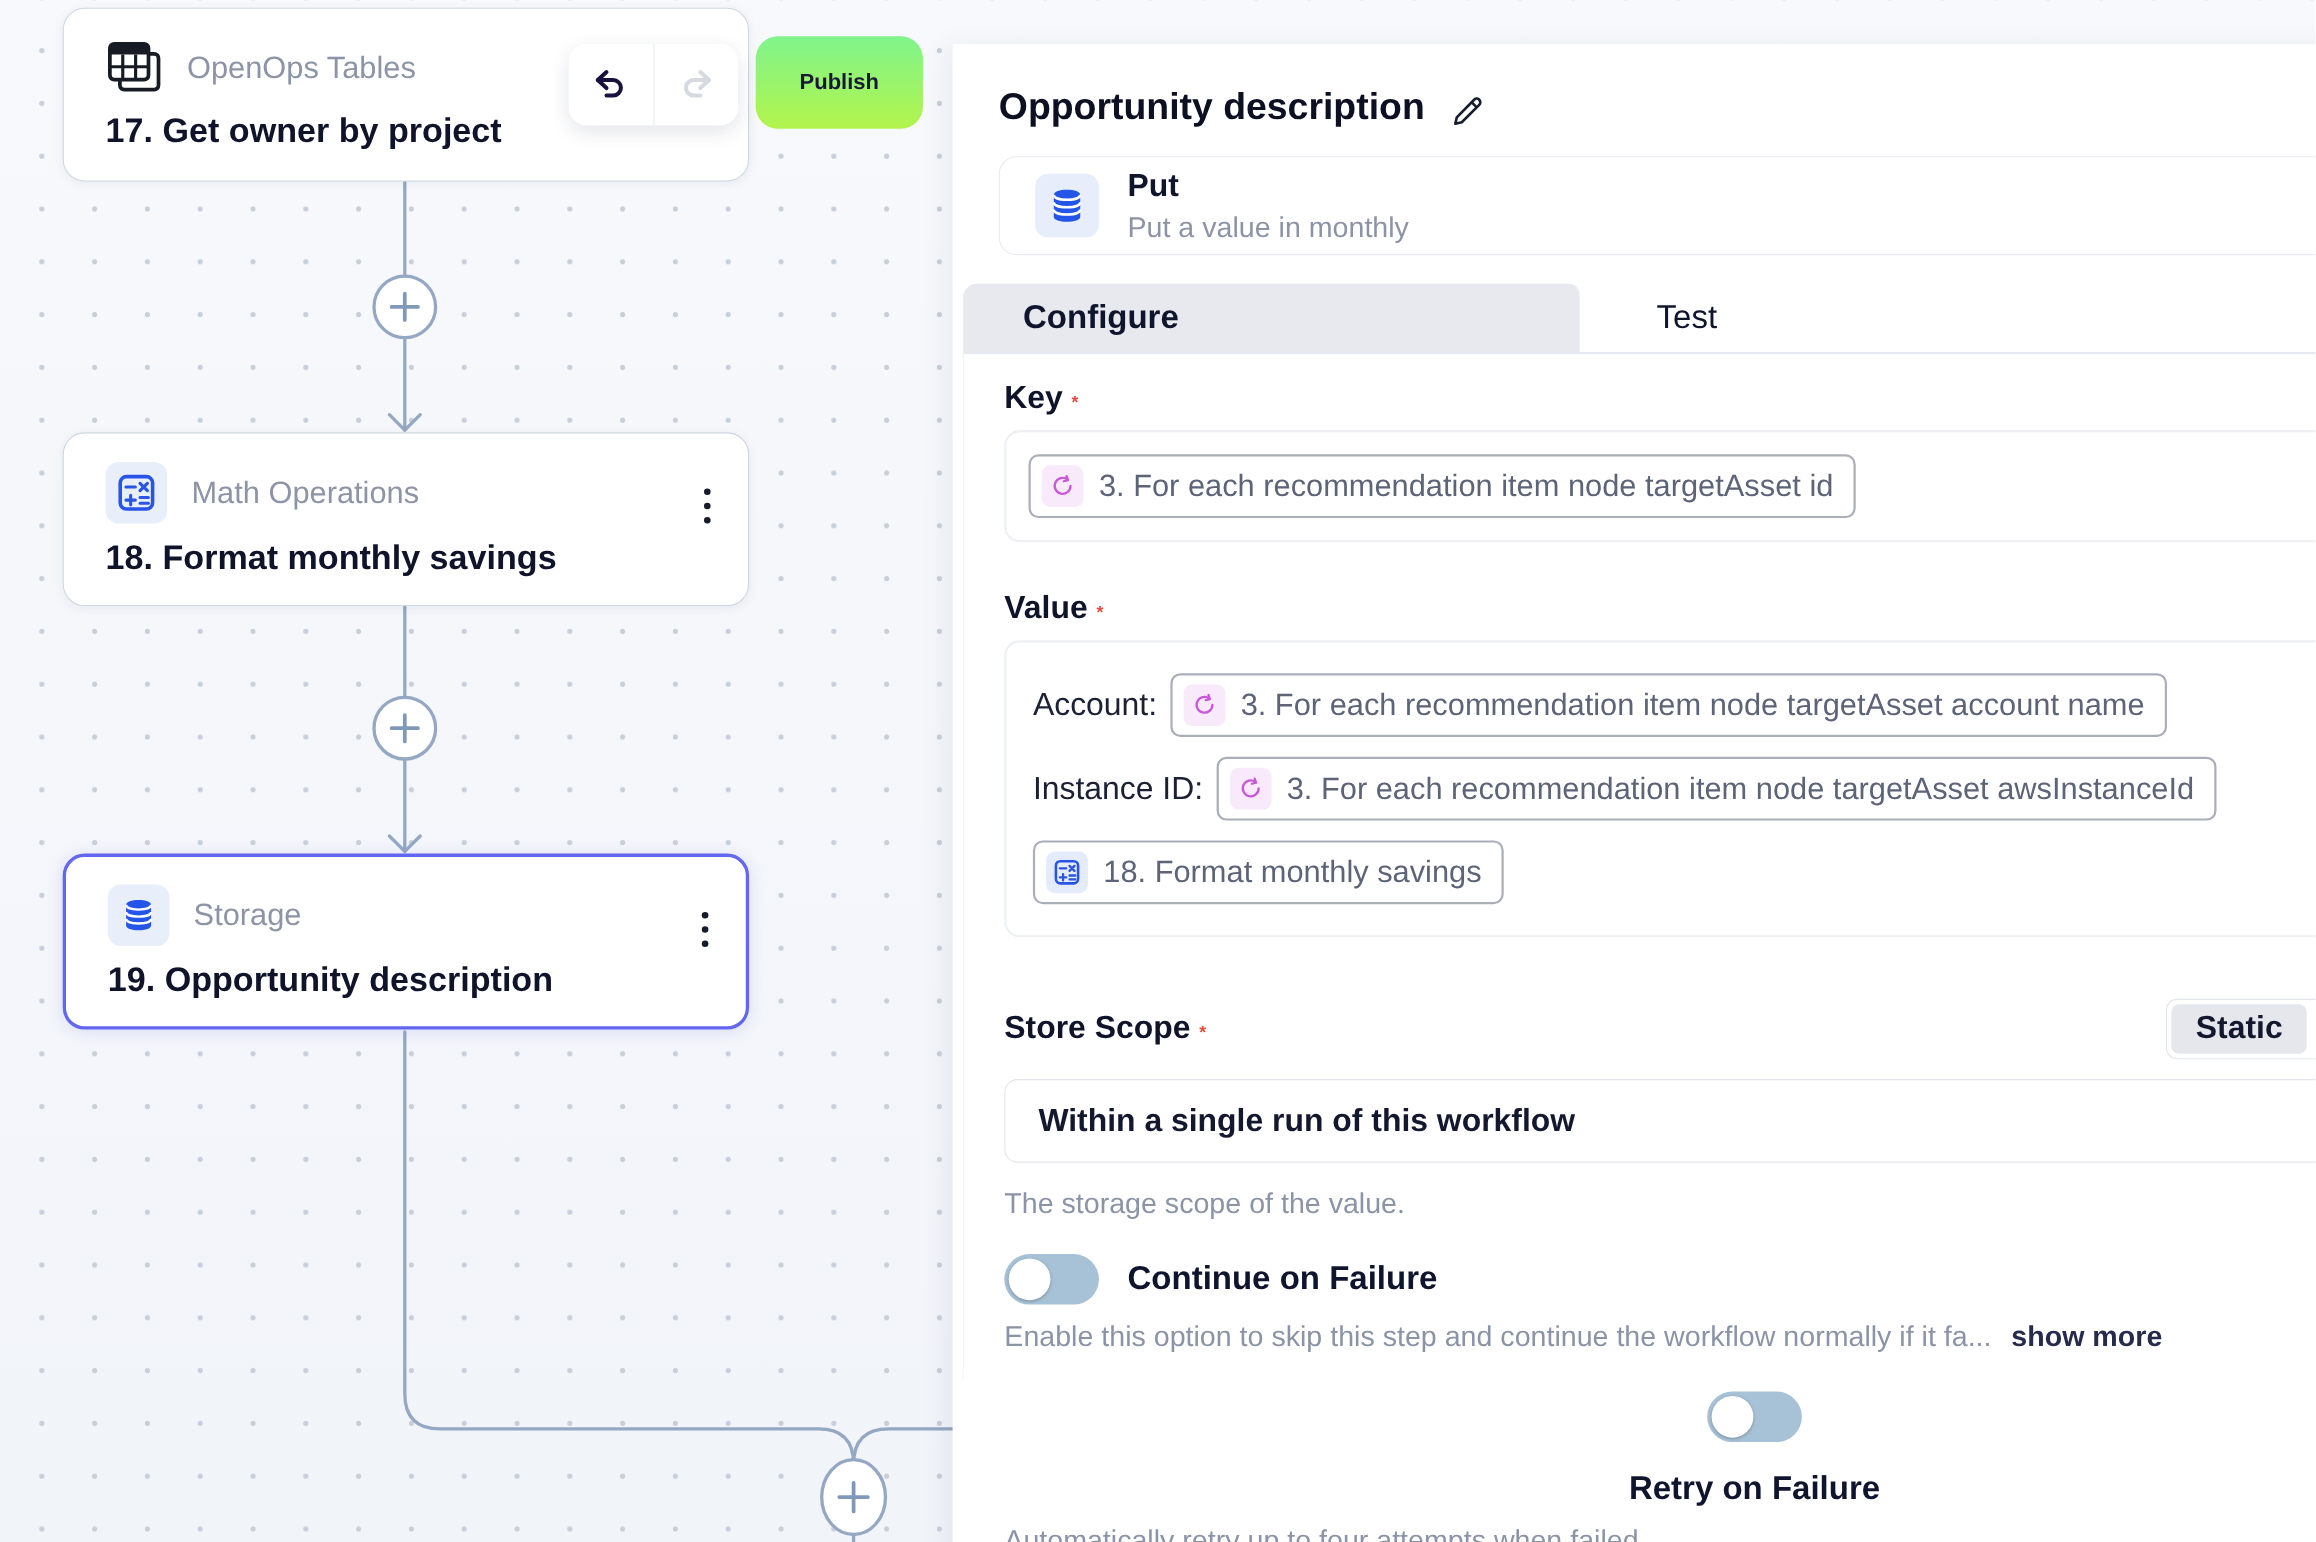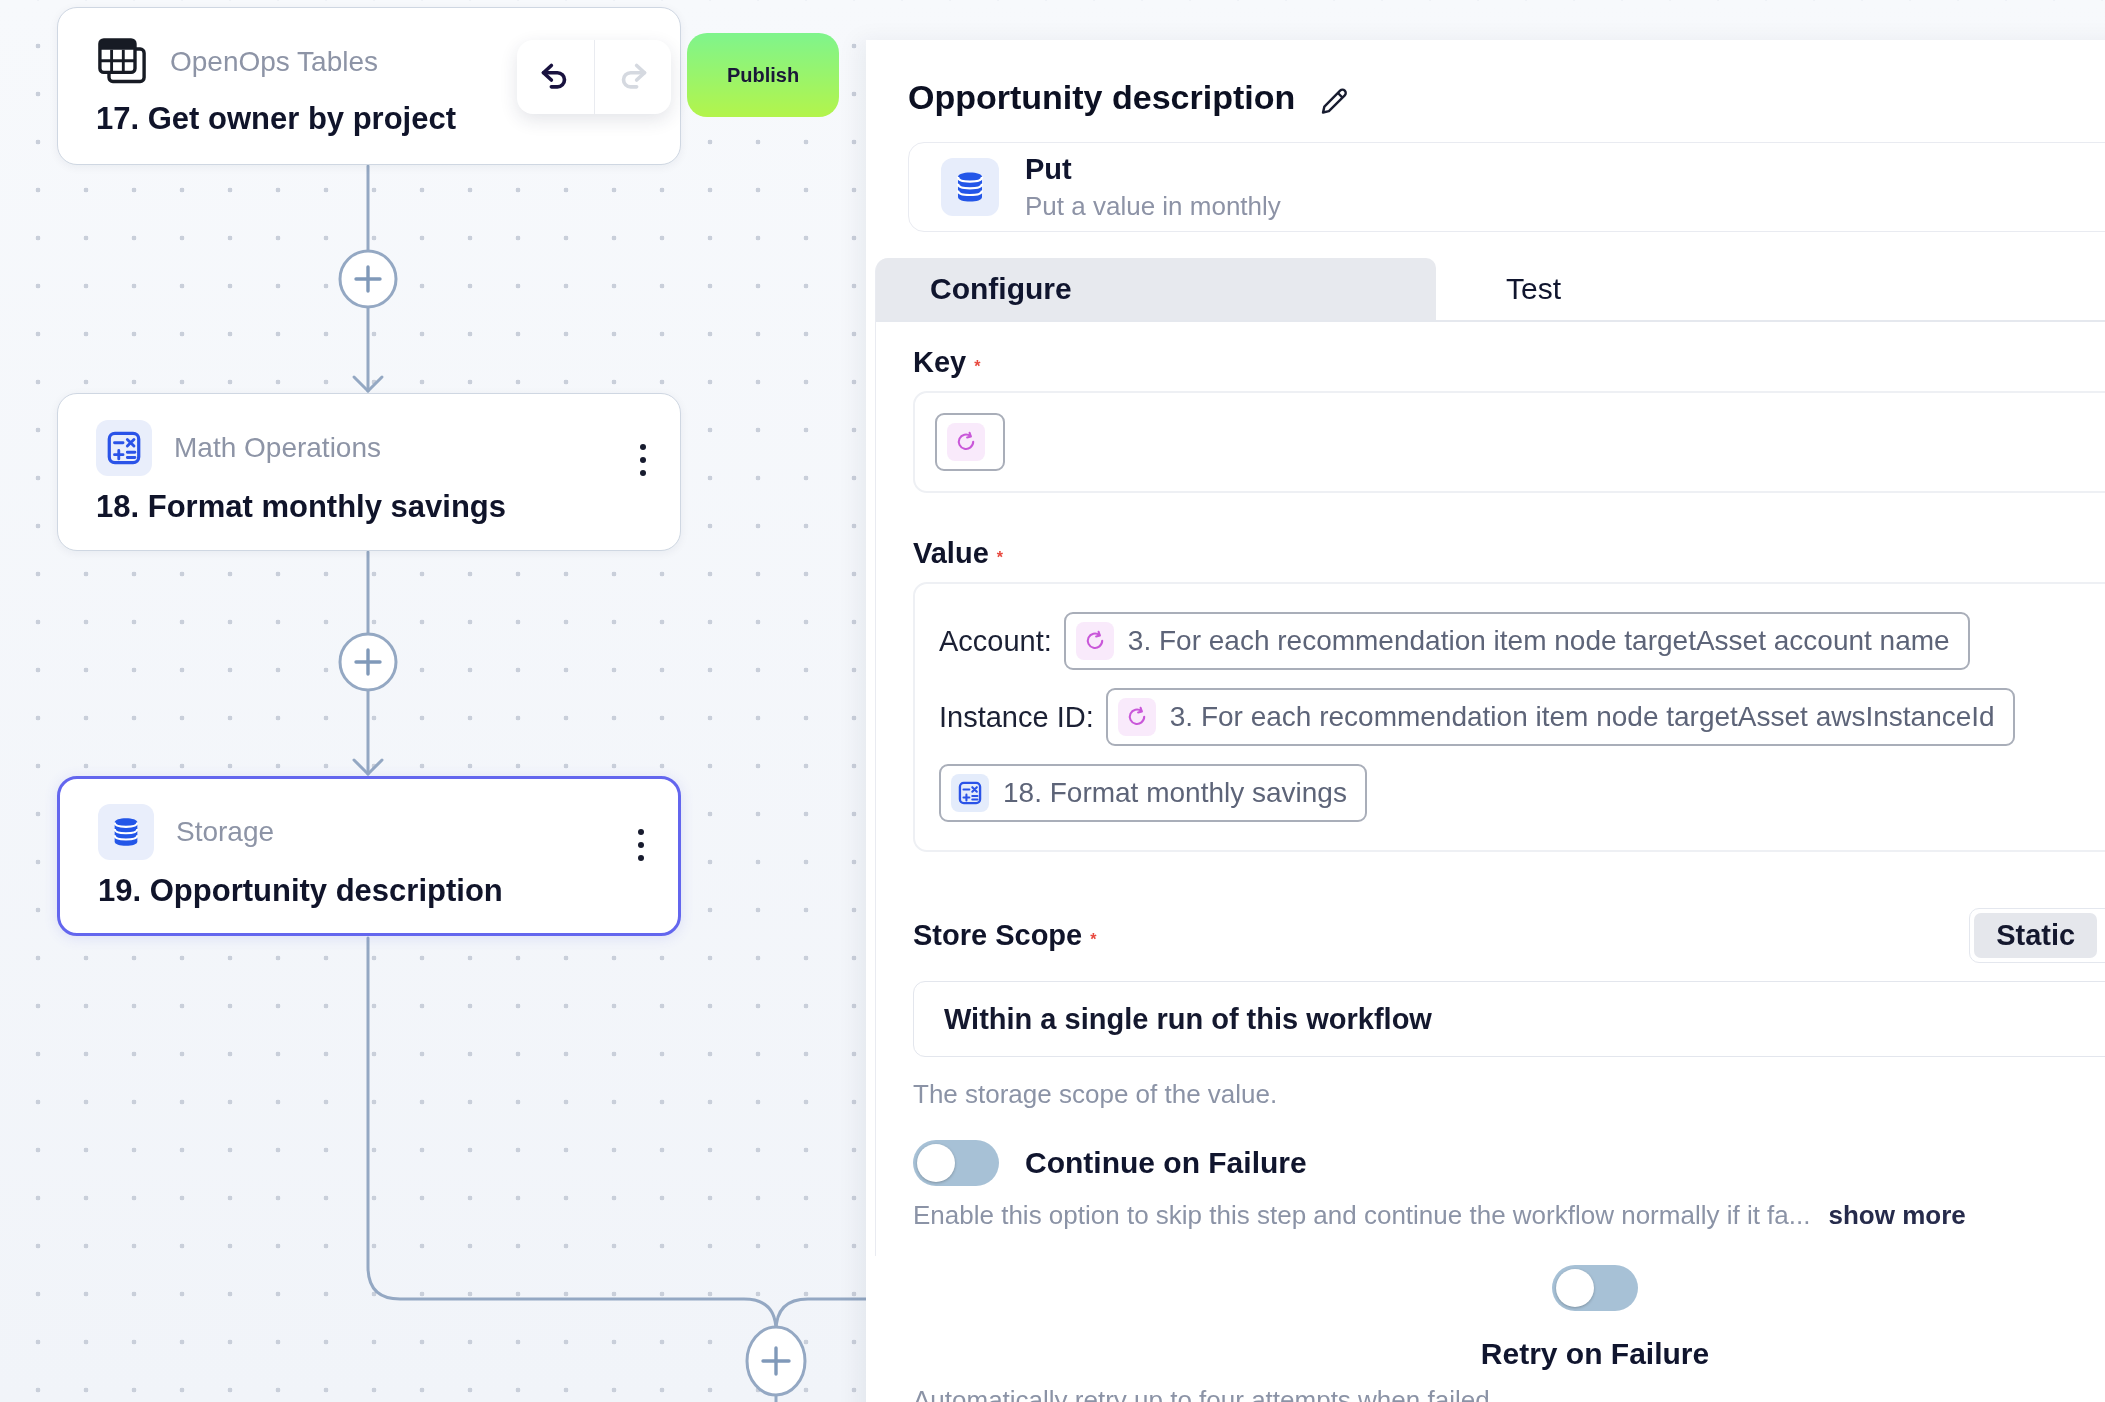--- a/index.html
+++ b/index.html
@@ -256,20 +256,21 @@
         <div>
           <span class="field-label">Key</span><span class="req">*</span>
           <div class="input-shell">
             <span class="chip">
               <span class="chip-ic pink">
                 <svg width="24" height="24" viewBox="0 0 30 30" fill="none" stroke="#c957d9" stroke-width="2.6" stroke-linecap="round" stroke-linejoin="round">
                   <path d="M20.5 7.5 a9 9 0 1 0 3.5 7.2"></path>
                   <path d="M19.5 3.5 l1.6 4.6 -4.7 1.3"></path>
                 </svg>
               </span>
+              <span>3. For each recommendation item node targetAsset id</span>
             </span>
           </div>
         </div>
 
         <div class="field-gap">
           <span class="field-label">Value</span><span class="req">*</span>
           <div class="value-shell">
 
             <div class="v-row">
               <span>Account:</span>

